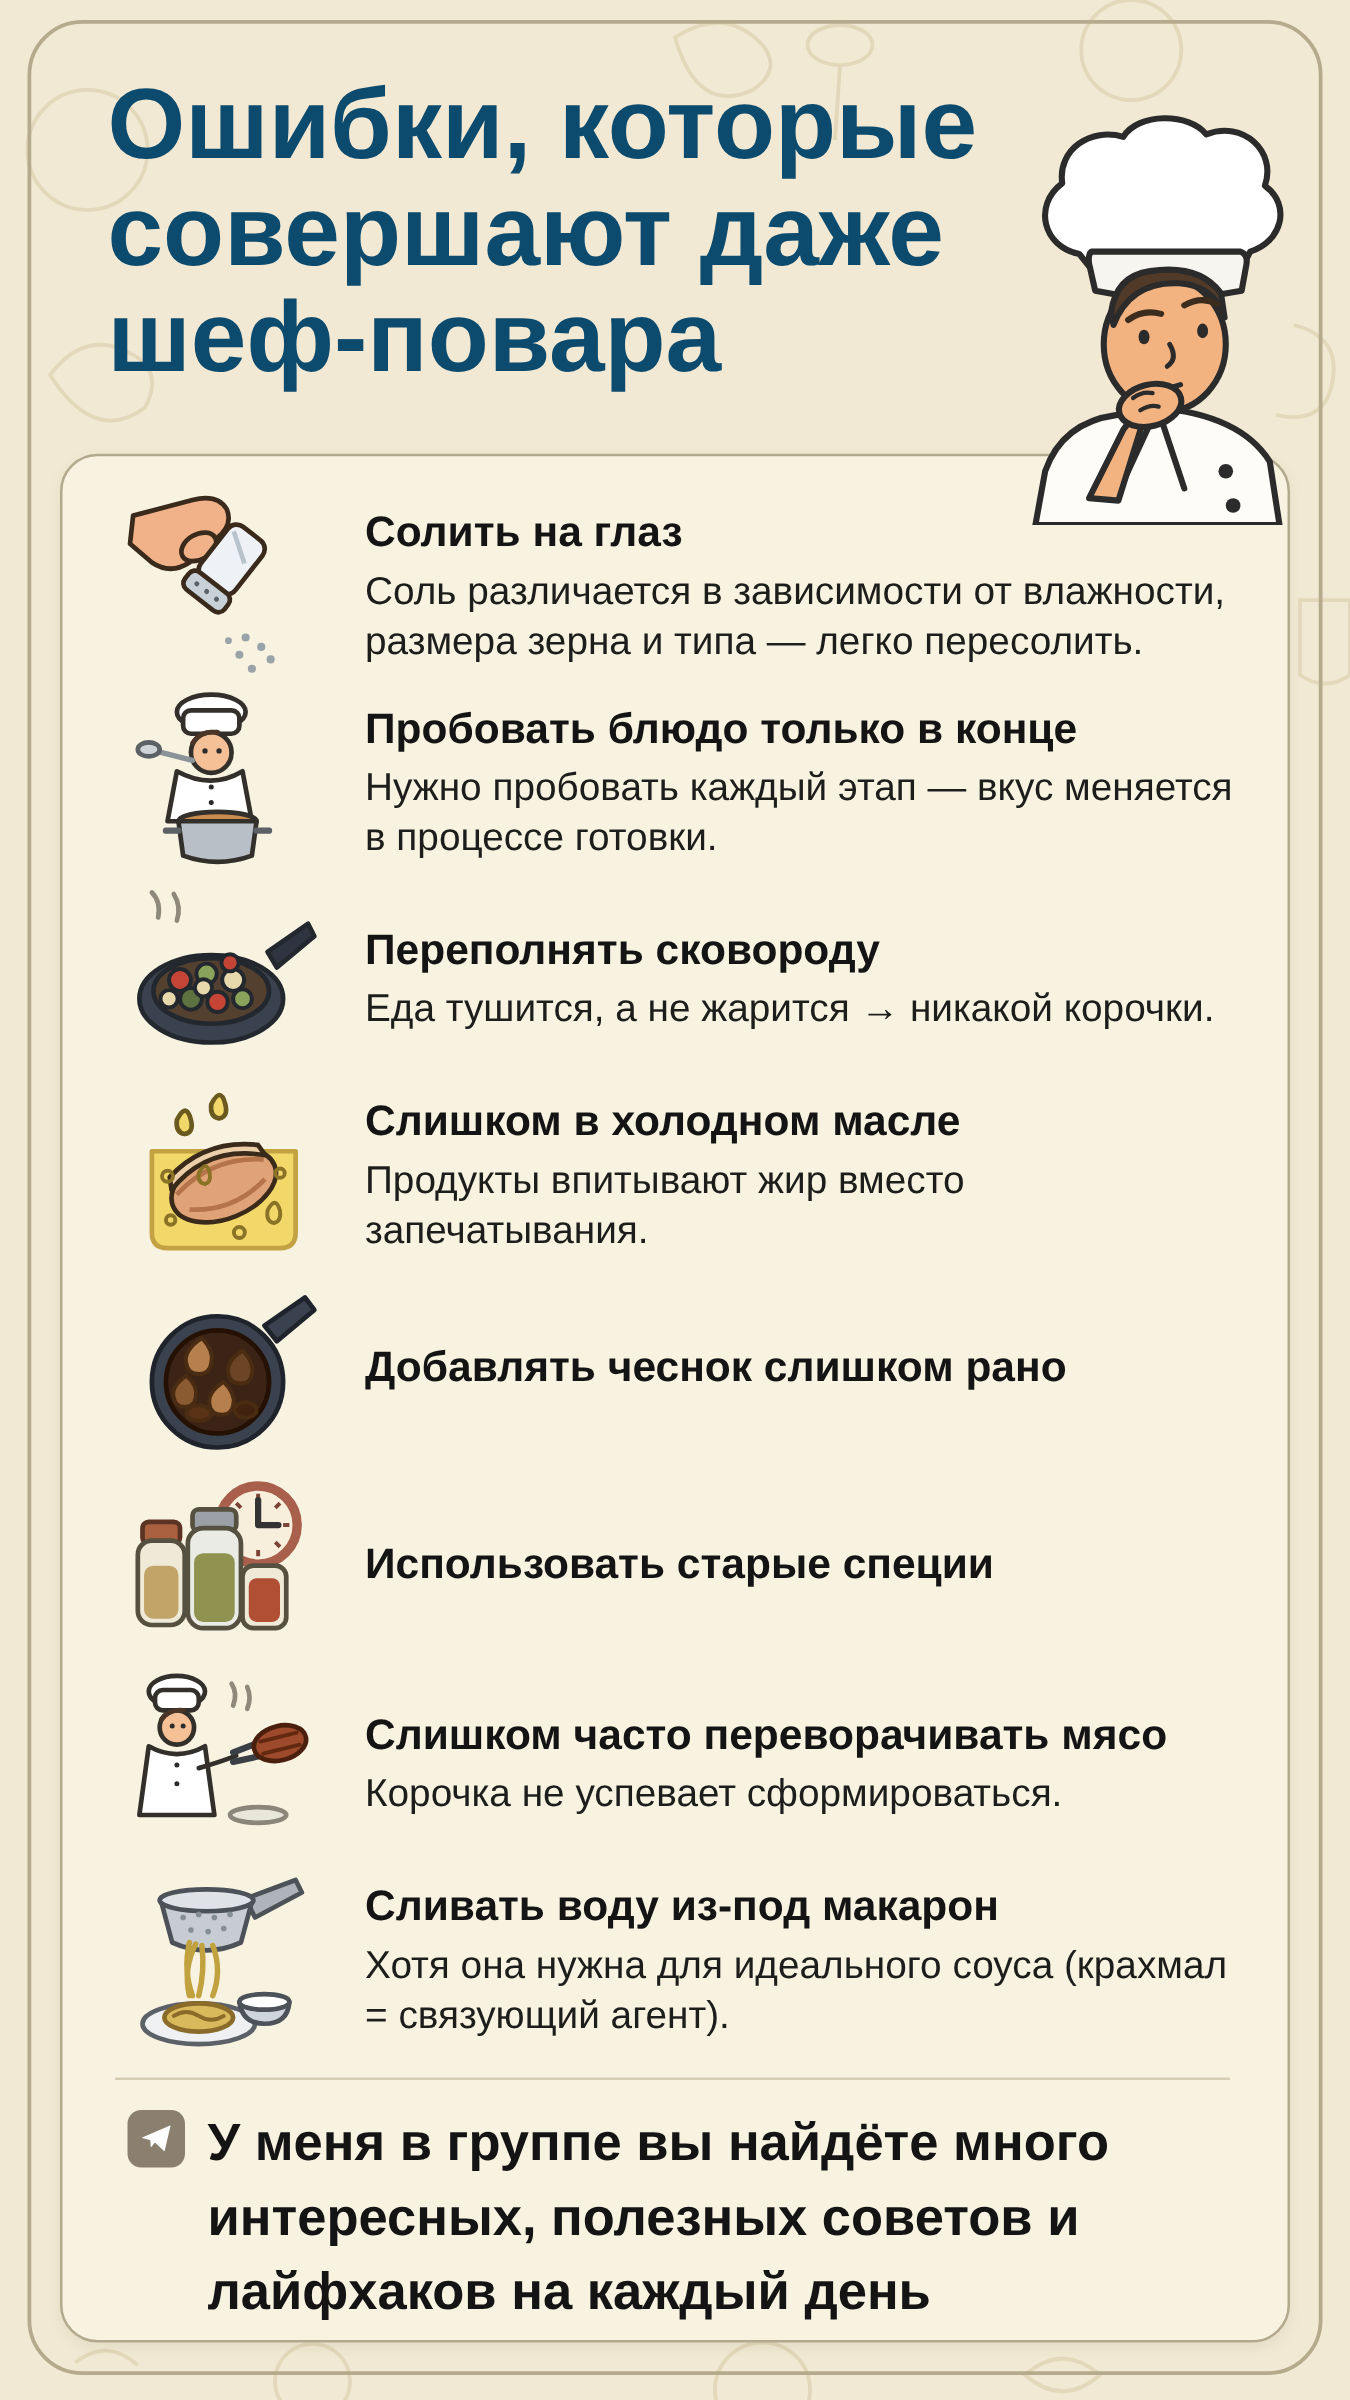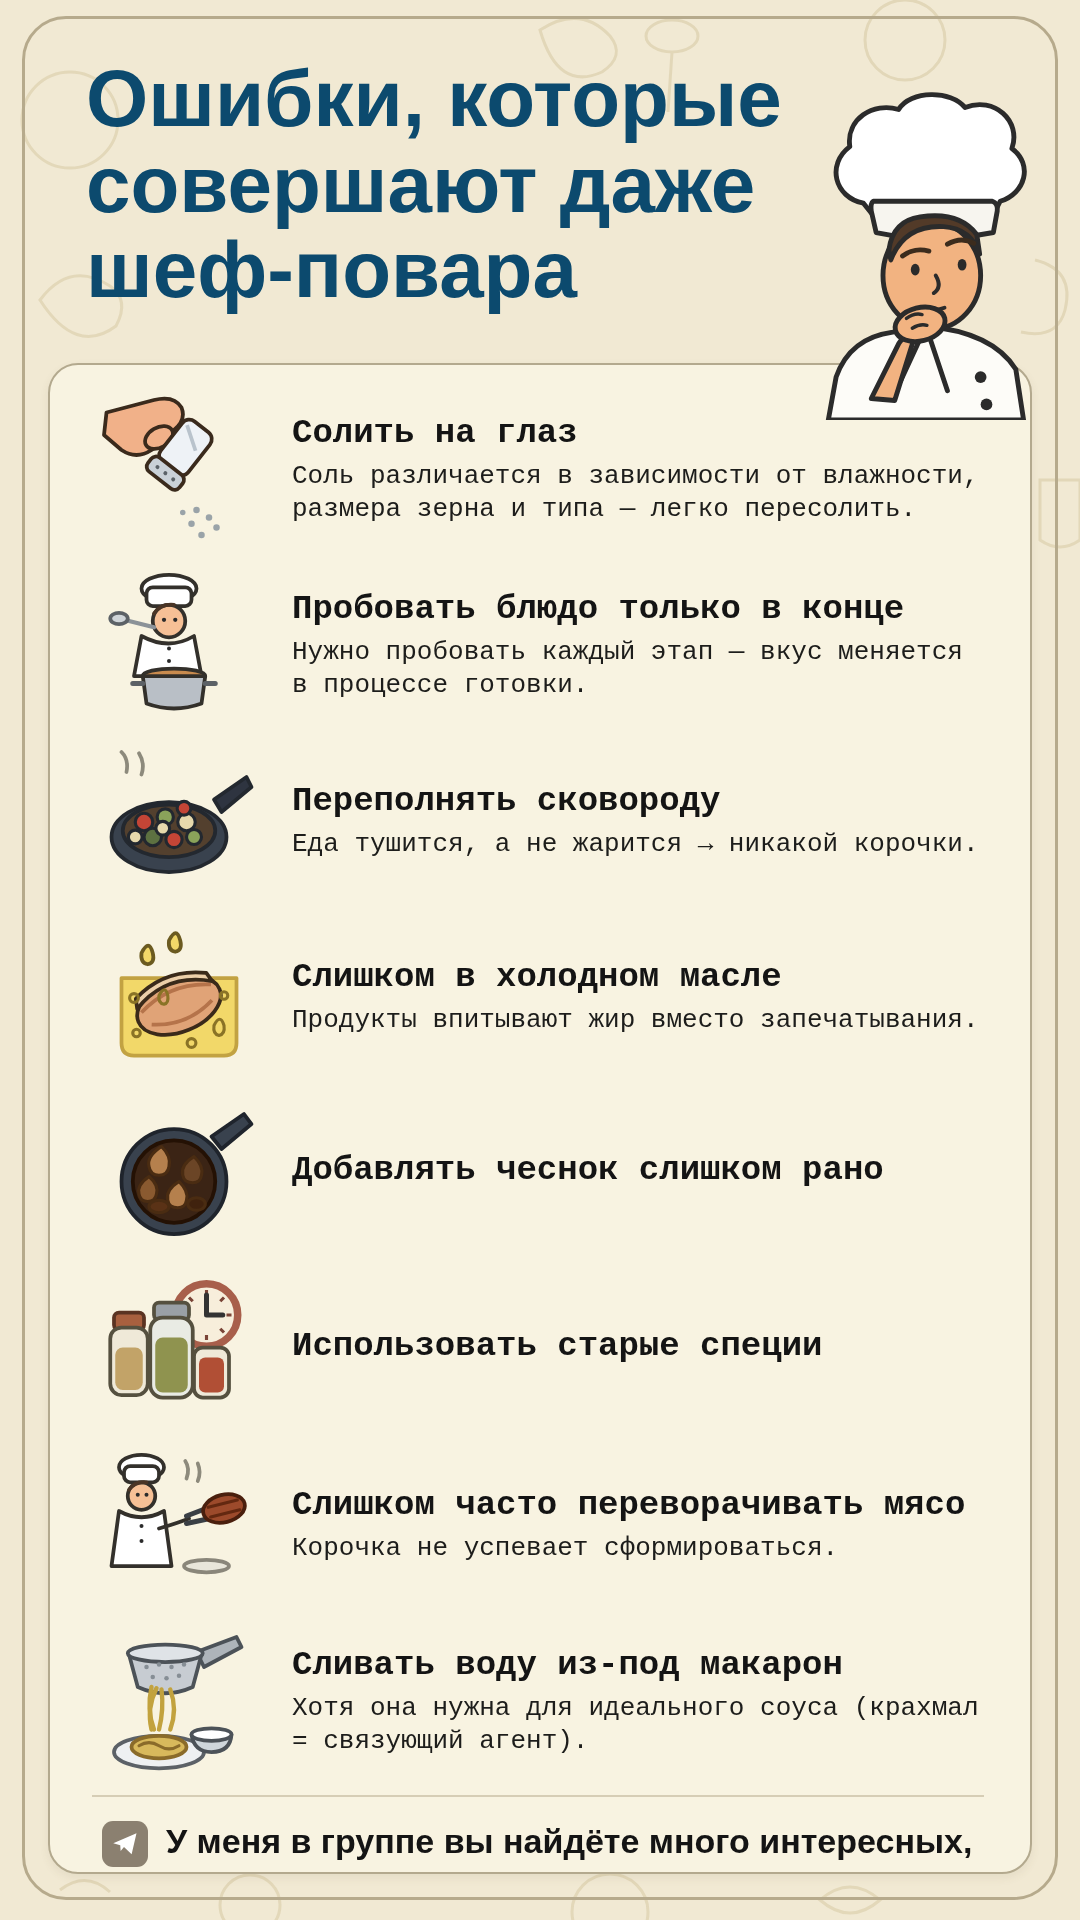--- a/index.html
+++ b/index.html
@@ -28,34 +28,34 @@
 
   .chef-hero{position:absolute;top:88px;right:6px;width:300px;height:332px;z-index:5;}
 
   .card{
     position:absolute;left:48px;right:48px;top:363px;bottom:46px;
     background:#f8f3e1;border:2px solid #b3a98e;border-radius:30px;
     box-shadow:0 4px 10px rgba(90,80,50,.08);
     z-index:2;padding:30px 38px 24px 34px;box-sizing:border-box;
     display:flex;flex-direction:column;overflow:hidden;
   }
-  .items{display:flex;flex-direction:column;gap:26px;flex:1 0 auto;font-family:Liberation Mono, monospace;}
+  .items{display:flex;flex-direction:column;gap:7px;flex:1 0 auto;}
   .item{display:flex;align-items:center;gap:18px;}
   .item-icon{flex:0 0 190px;display:flex;justify-content:center;align-items:center;min-height:140px;}
   .item-icon svg{display:block;}
   .item-text{flex:1 1 auto;}
   .item-title{font-size:34px;font-weight:700;color:#141414;margin:0 0 7px 0;line-height:1.15;}
-  .item-body{font-size:26px;font-weight:400;color:#1d1d1b;margin:0;line-height:1.28;}
+  .item-body{font-size:31px;font-weight:400;color:#1d1d1b;margin:0;line-height:1.28;}
 
   .divider{height:2px;background:#d6cdb5;margin:18px 8px 20px 8px;flex:0 0 auto;}
 
   .footer{display:flex;gap:18px;align-items:flex-start;padding:0 6px 4px 18px;flex:0 0 auto;}
   .tg-badge{flex:0 0 46px;width:46px;height:46px;border-radius:11px;background:#8b8070;
     display:flex;align-items:center;justify-content:center;margin-top:4px;}
-  .footer-text{font-size:34px;line-height:1.42;color:#141414;}
+  .footer-text{font-size:42px;line-height:1.42;color:#141414;}
   .footer-bold{font-weight:700;}
 </style>
 </head>
 <body>
 
 <div class="stage">
 
   <svg class="doodles" width="1080" height="1920" viewBox="0 0 1080 1920">
     <g fill="none" stroke="#ddd1b0" stroke-width="3" opacity="0.75">
       <circle cx="70" cy="120" r="48"></circle>

